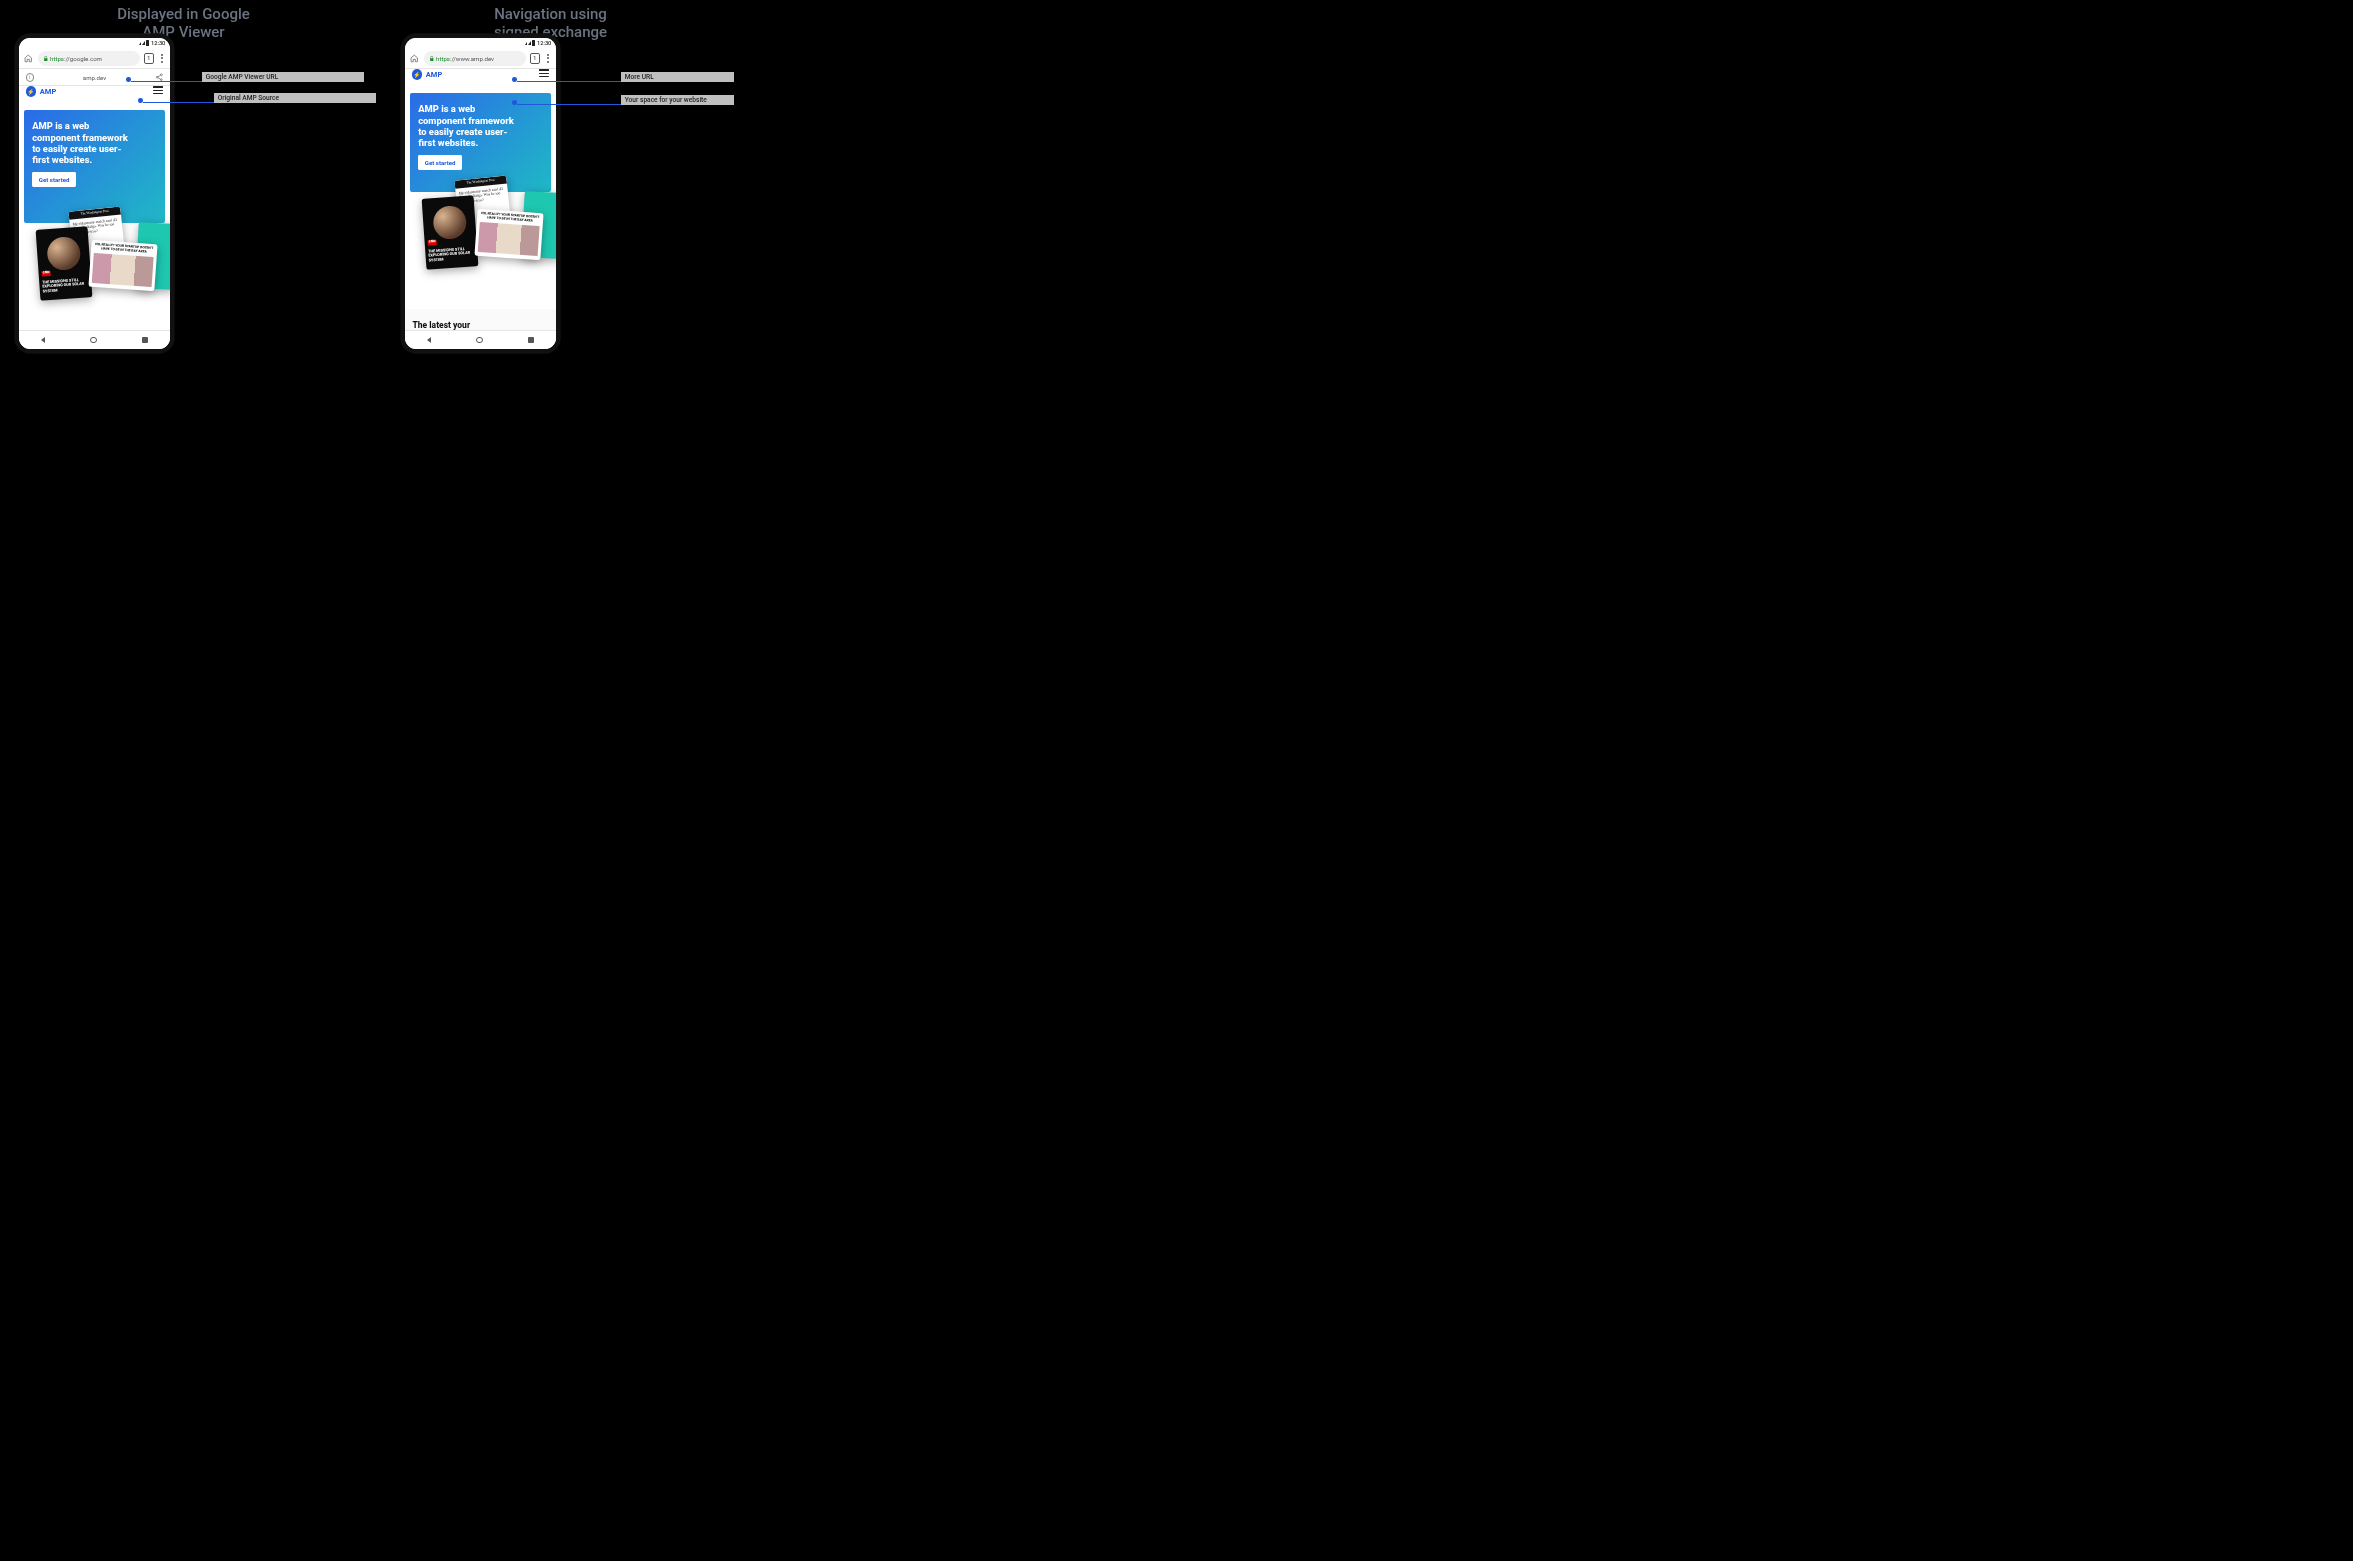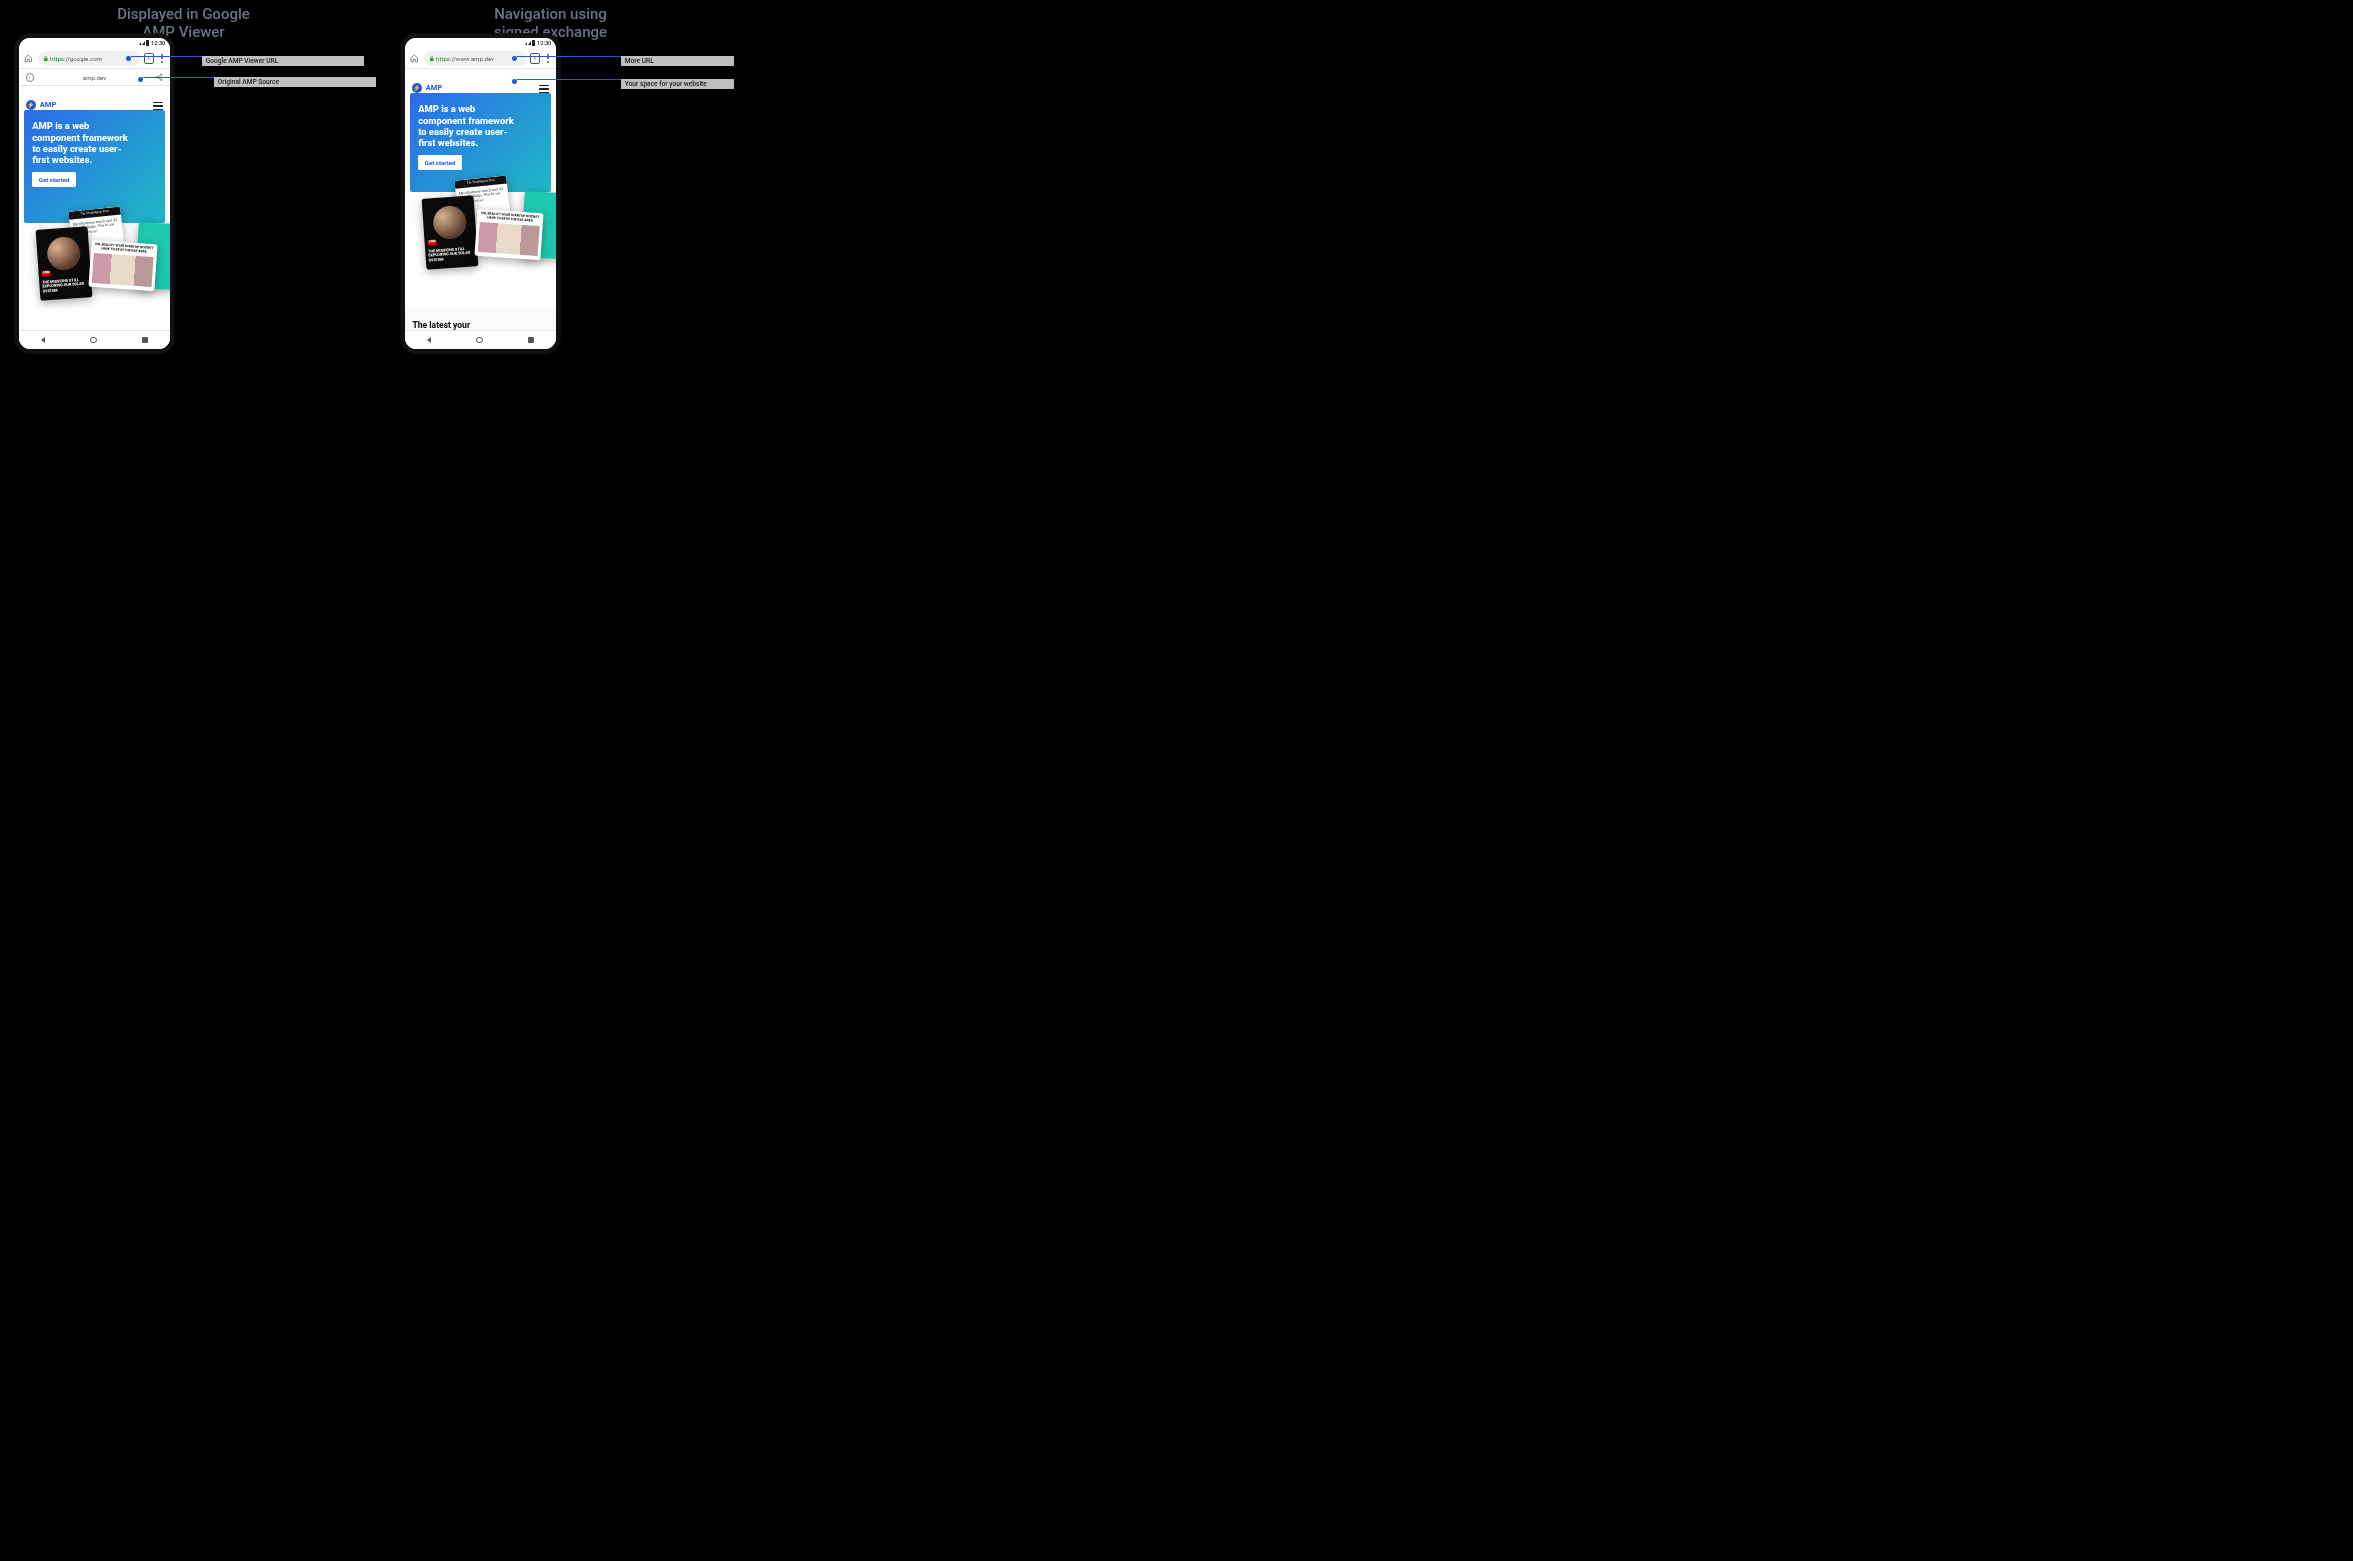--- a/index.html
+++ b/index.html
@@ -120,21 +120,21 @@
     background:#fff;
   }
   .info-icon {
     width:8.5px;height:8.5px;border:0.7px solid #888;border-radius:50%;display:flex;align-items:center;justify-content:center;font-size:5.2px;font-family:Georgia,serif;font-style:italic;color:#888;
   }
   .share-icon { width:8.5px;height:8.5px; }
   
   .amp-page-header {
     height:23.5px;
     display:flex;
-    align-items:flex-end;
+    align-items:flex-start;
     justify-content:space-between;
     padding:0 6.6px;
     background:#fff;
   }
   .amp-logo { display:flex;align-items:center;gap:3.8px;font-weight:700;color:#1e59d9;font-size:7.5px; }
   .amp-bolt {
     width:10.4px;height:10.4px;border-radius:50%;background:#1e59d9;display:flex;align-items:center;justify-content:center;color:#fff;font-size:6.1px;font-weight:900;
   }
   .hamburger { display:flex;flex-direction:column;gap:1.9px; }
   .hamburger span { width:10.4px;height:1.4px;background:#222;border-radius:0.5px; }
@@ -186,21 +186,21 @@
     height:19px;margin-top:auto;background:#fff;border-top:0.5px solid #e5e5e5;
     display:flex;align-items:center;justify-content:space-around;
   }
   .android-nav .tri-back{width:0;height:0;border-top:3.3px solid transparent;border-bottom:3.3px solid transparent;border-right:4.7px solid #555;}
   .android-nav .circ{width:6.6px;height:6.6px;border:0.9px solid #555;border-radius:50%;}
   .android-nav .sq{width:5.6px;height:5.6px;background:#555;border-radius:0.9px;}
   
   .anno {
     position:absolute;
     height:26px;
-    display:flex;align-items:flex-start;
+    display:flex;align-items:flex-end;
     z-index:5;
   }
   .anno .dot{width:4.7px;height:4.7px;border-radius:50%;background:#1e59d9;flex:0 0 auto;}
   .anno .line{height:0.9px;background:#1e59d9;flex:1 1 auto;}
   .anno .label{
     background:#bfbfbf;color:#222;font-size:6.6px;padding:0.9px 3.8px;white-space:nowrap;font-weight:500;flex:0 0 auto;
   }
   .content-body { position:relative; flex:1; overflow:hidden; display:flex; flex-direction:column; }
   .content-body.right { }
 </style>

